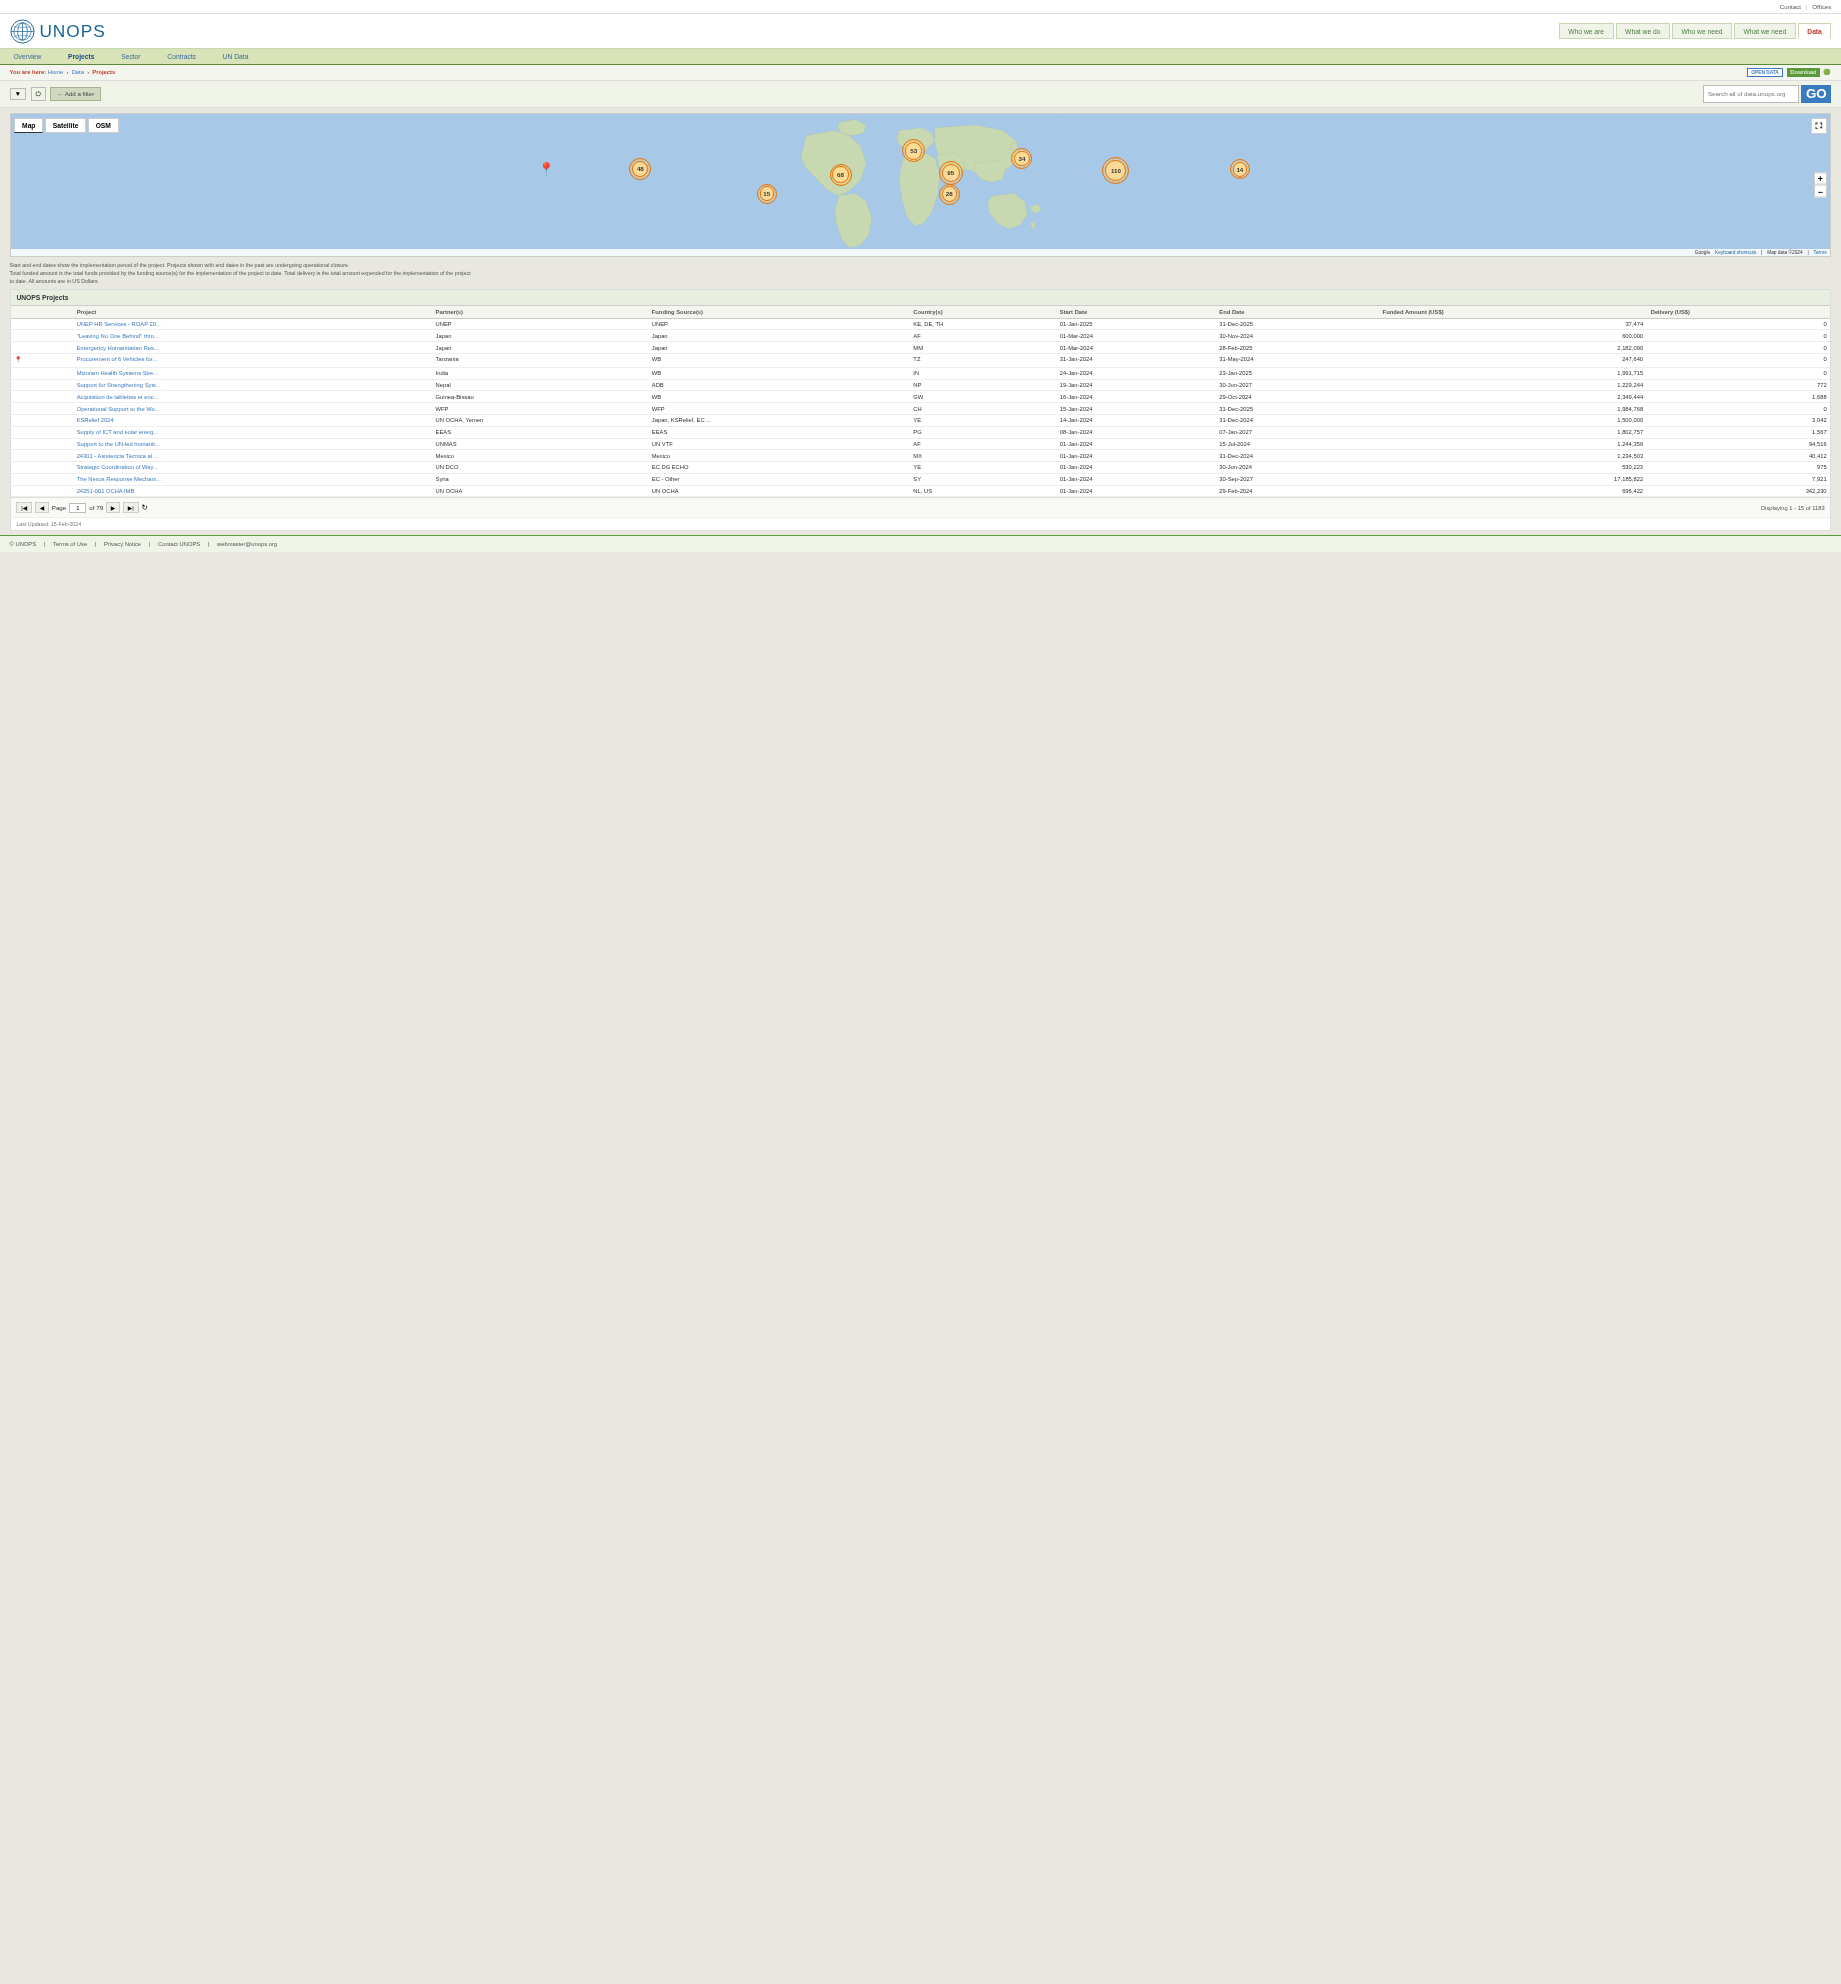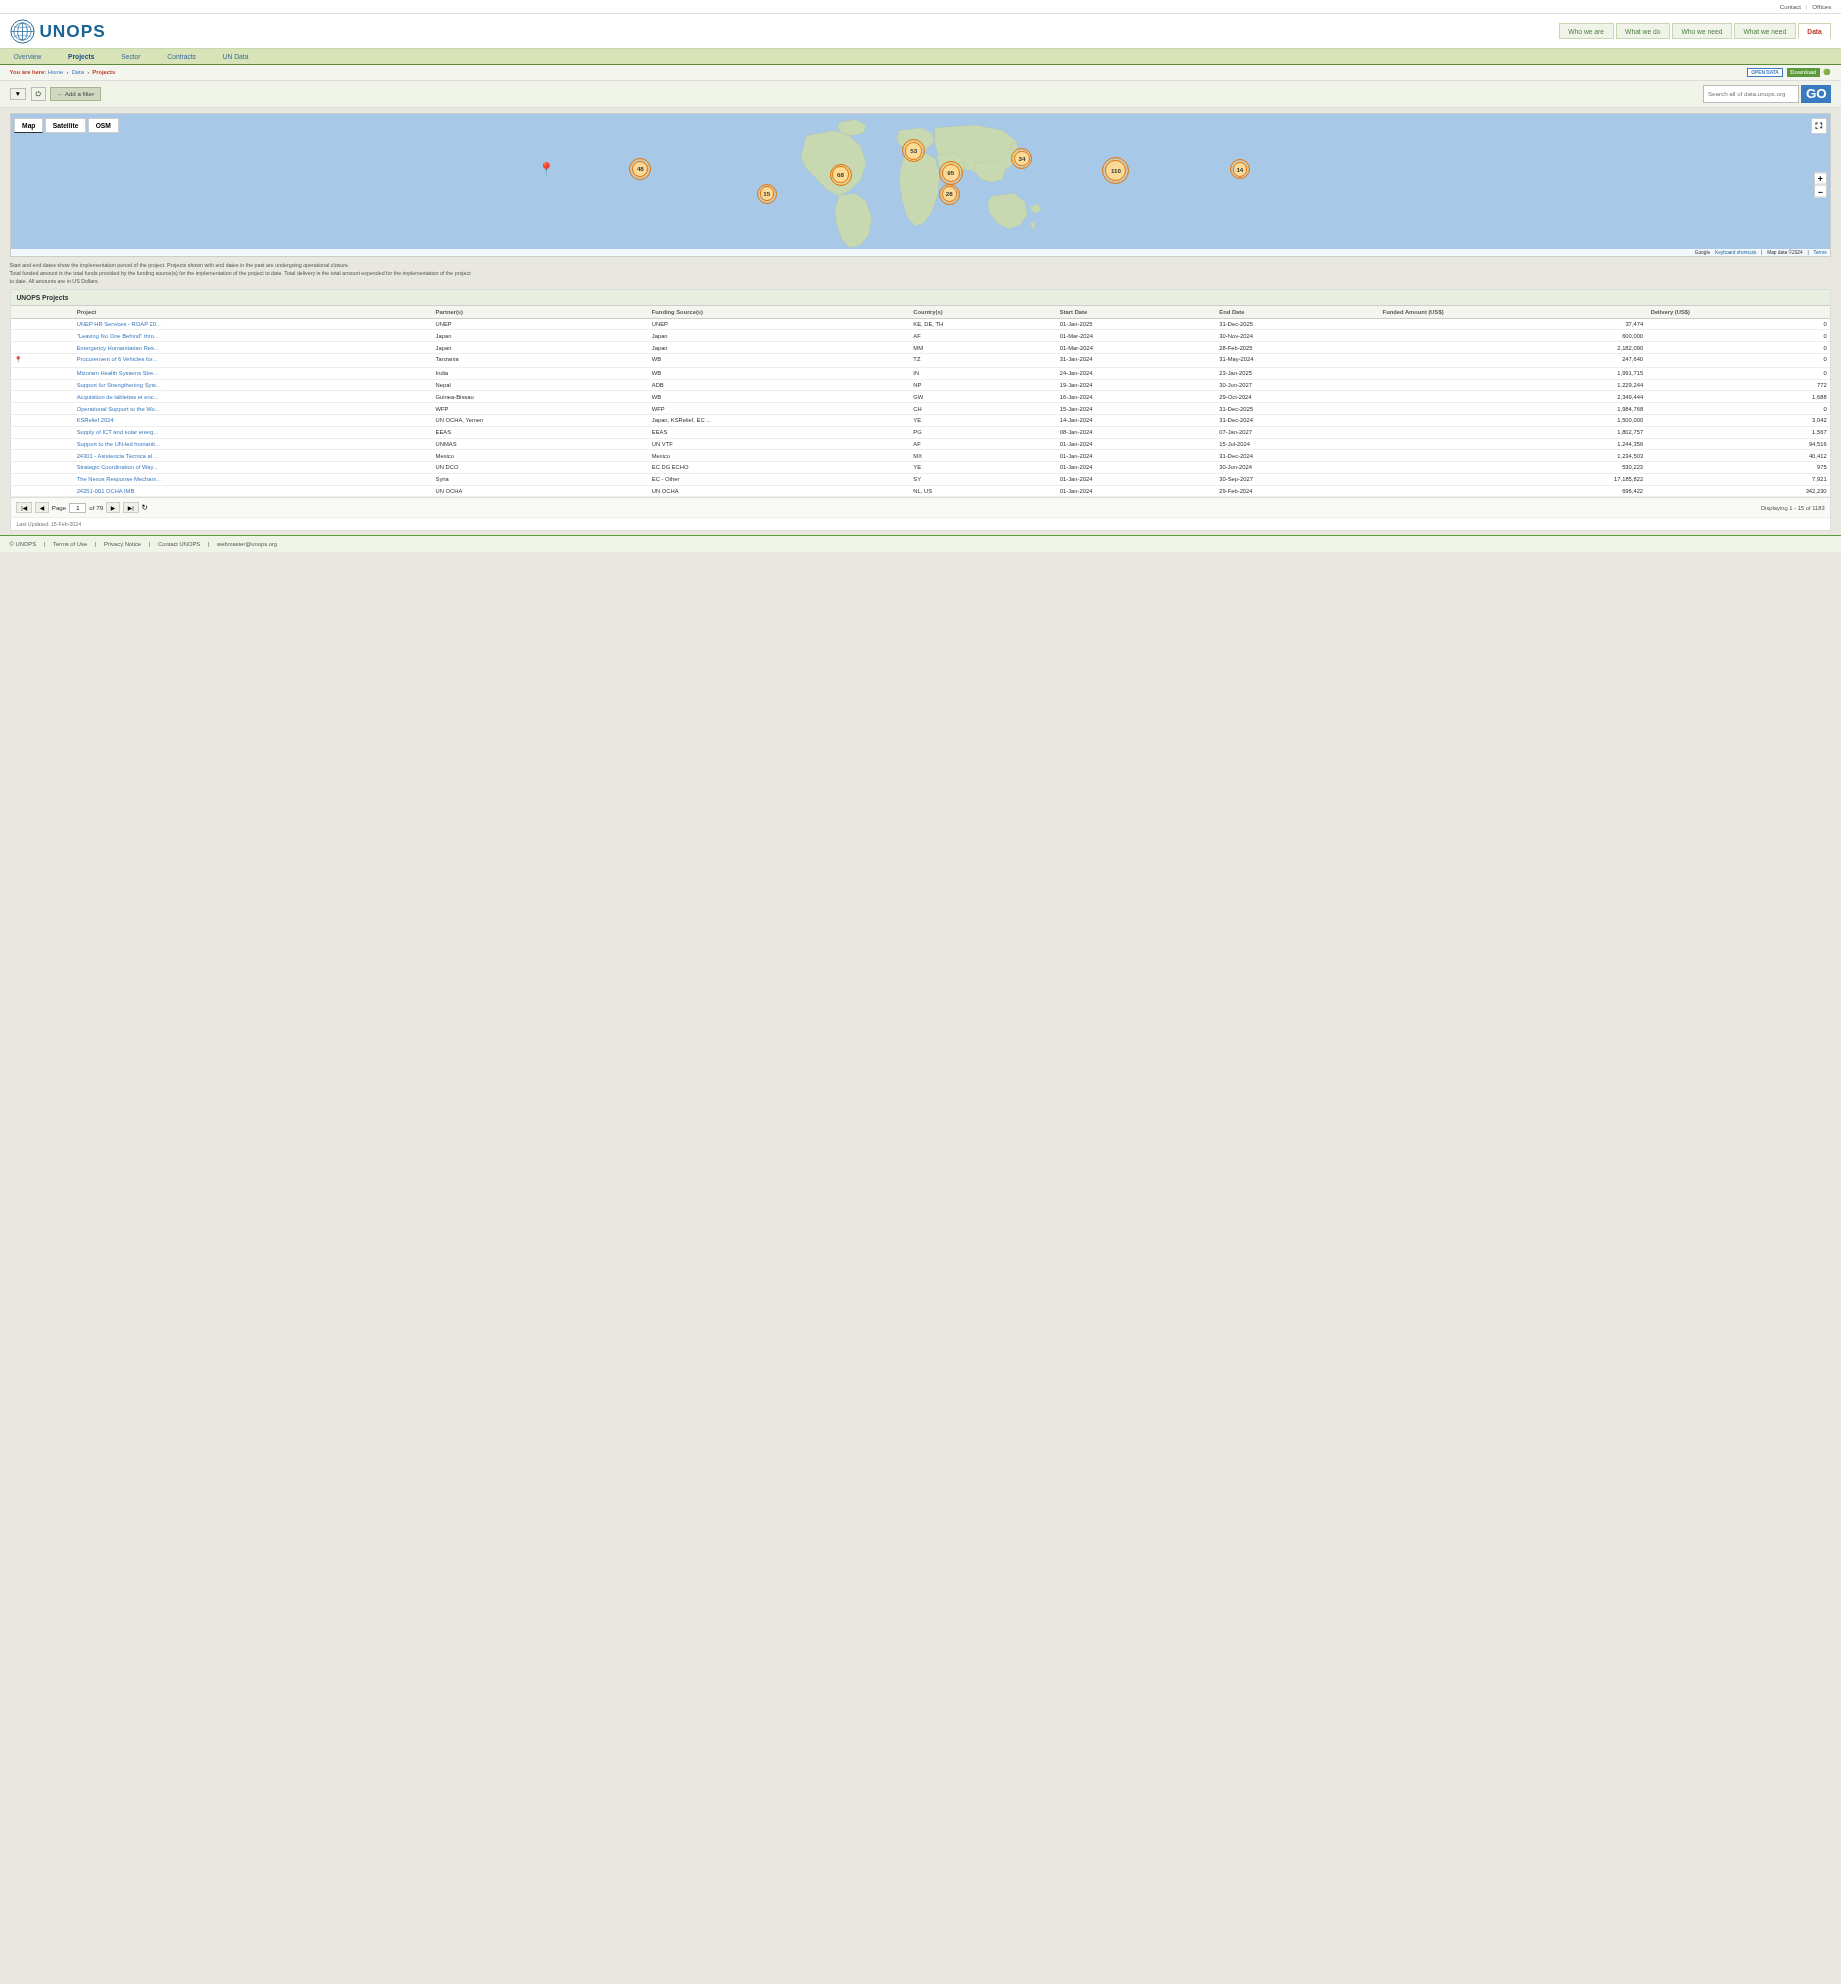--- a/index.html
+++ b/index.html
@@ -6,21 +6,21 @@
     body { font-family: Arial, sans-serif; font-size: 6.2px; background: #e8e8e0; color: #333; }
 
     
     .top-bar { background: #fff; display: flex; justify-content: flex-end; align-items: center; padding: 2.9px 9.6px; gap: 4.8px; border-bottom: 0.5px solid #ddd; }
     .top-bar a { color: #555; text-decoration: none; font-size: 6.2px; }
     .top-bar span { color: #ccc; }
 
     .main-header { background: #fff; display: flex; align-items: center; padding: 4.8px 9.6px; border-bottom: 1px solid #c8d8b0; }
     .logo-area { display: flex; align-items: center; gap: 4.8px; flex: 1; }
     .logo-circle { width: 25px; height: 25px; }
-    .logo-text { font-size: 17.3px; font-weight: bold; color: #1a6496; letter-spacing: 1px; }
+    .logo-text { font-size: 17.3px; font-weight: normal; color: #1a6496; letter-spacing: 1px; }
 
     .nav-tabs { display: flex; gap: 1.9px; align-items: center; }
     .nav-tab { padding: 3.8px 8.6px; border: 0.5px solid #c8d8b0; background: #f0f4e8; color: #4a7c3f; text-decoration: none; font-size: 6.7px; cursor: pointer; }
     .nav-tab.active { background: #fff; color: #c0392b; border-bottom: 0.5px solid #fff; font-weight: bold; }
 
     .sub-nav { background: #d8e4b8; display: flex; gap: 0; border-bottom: 1px solid #5a8a3a; }
     .sub-nav a { padding: 3.8px 13.4px; color: #3a6a9a; text-decoration: none; font-size: 6.7px; display: block; }
     .sub-nav a.active { font-weight: bold; color: #1a4a8a; }
 
     

